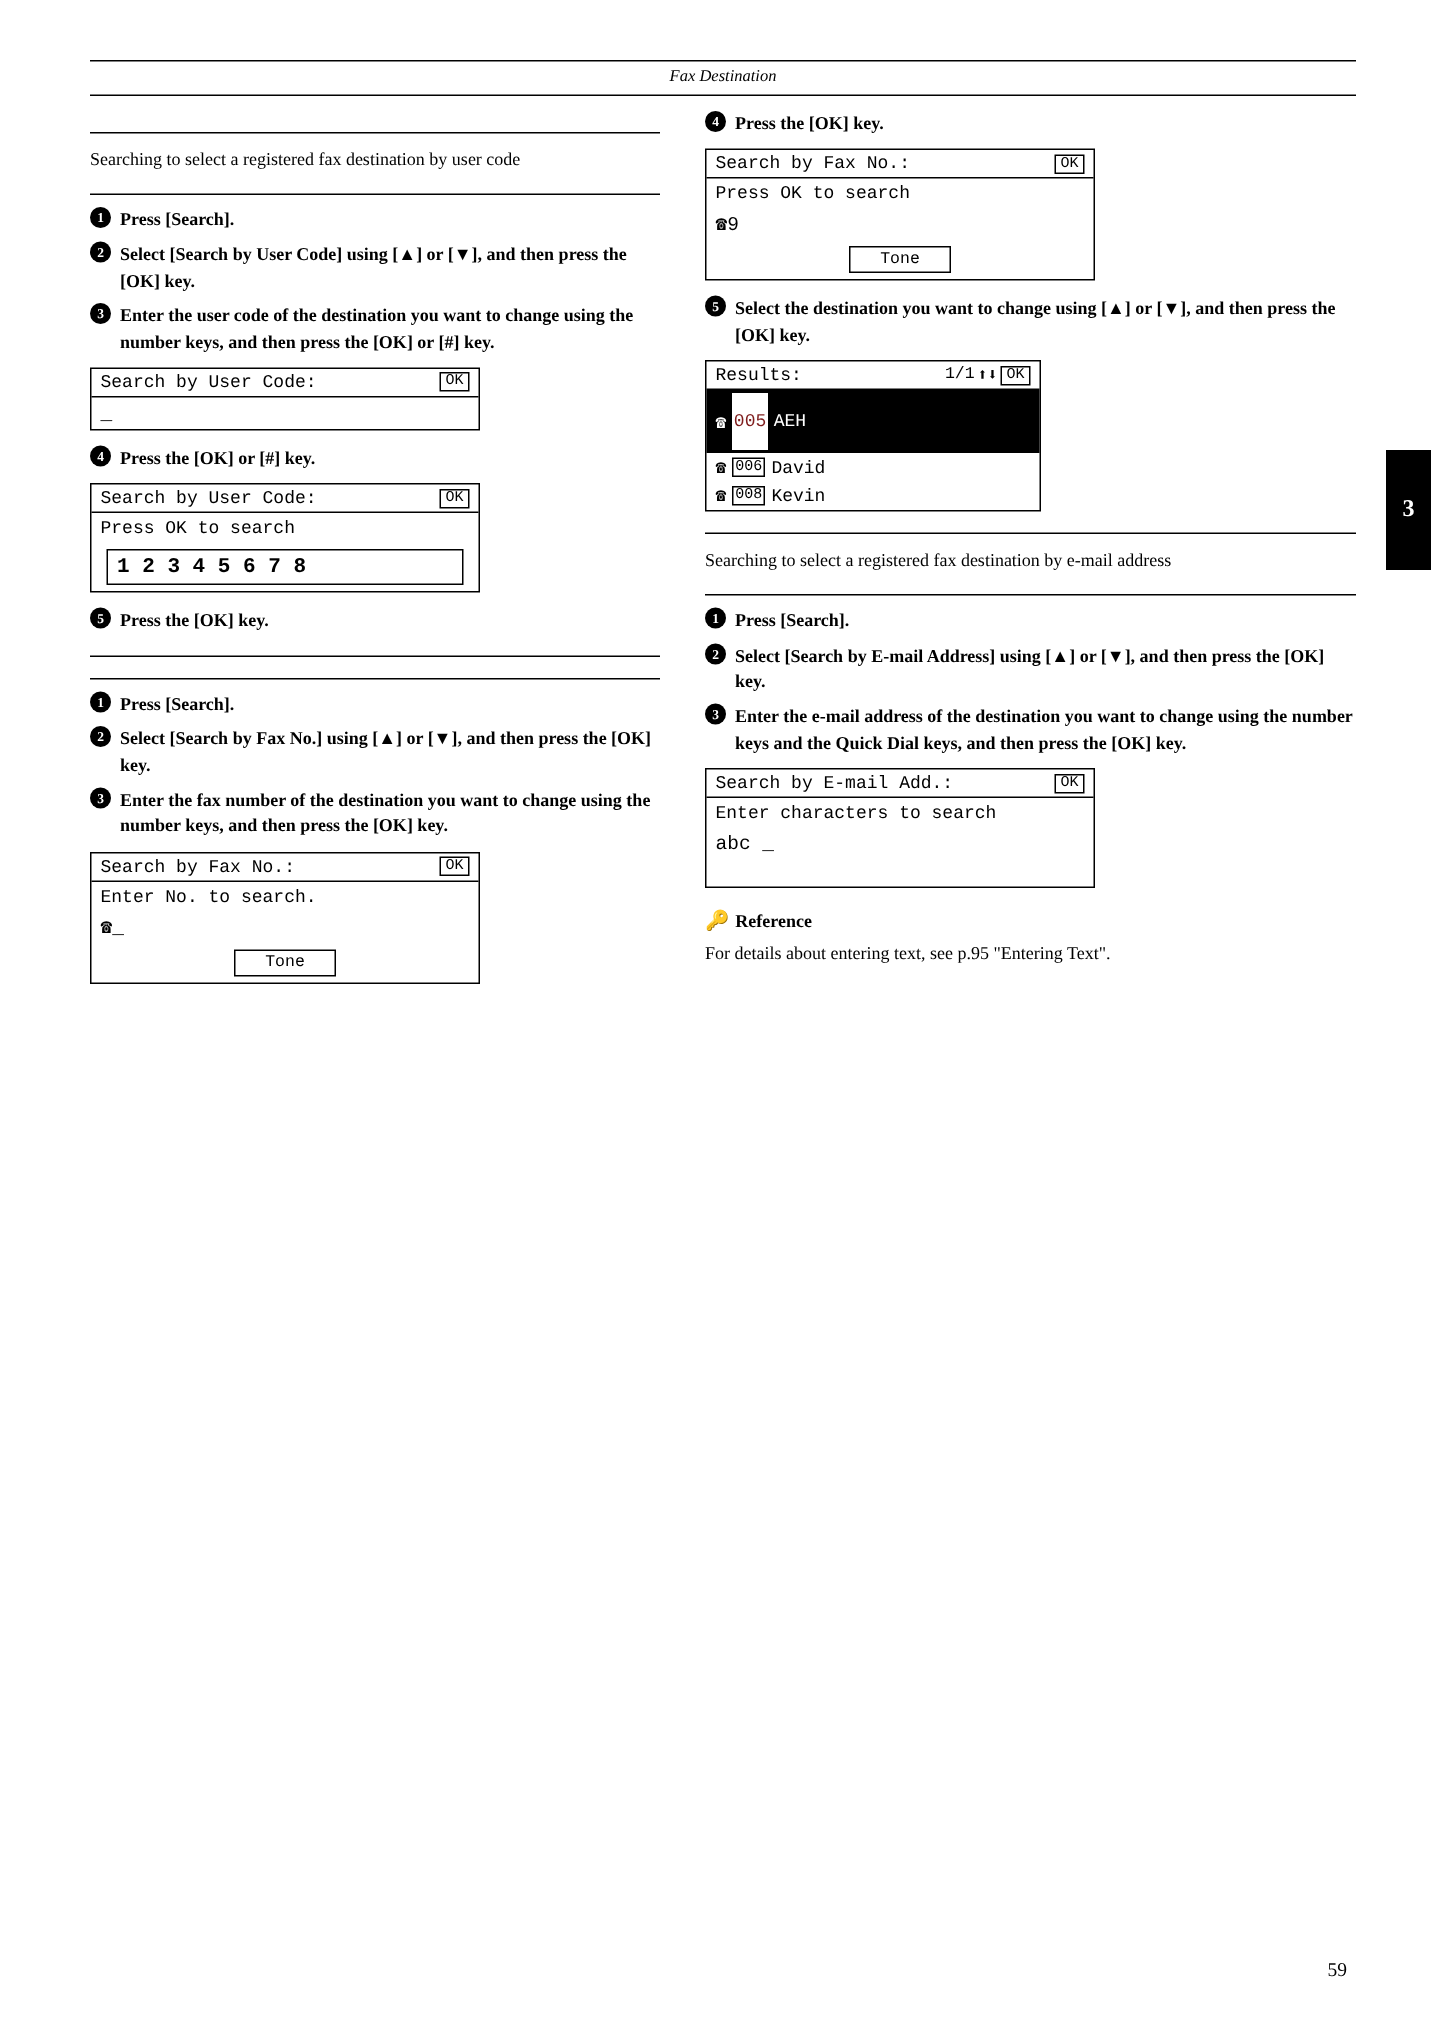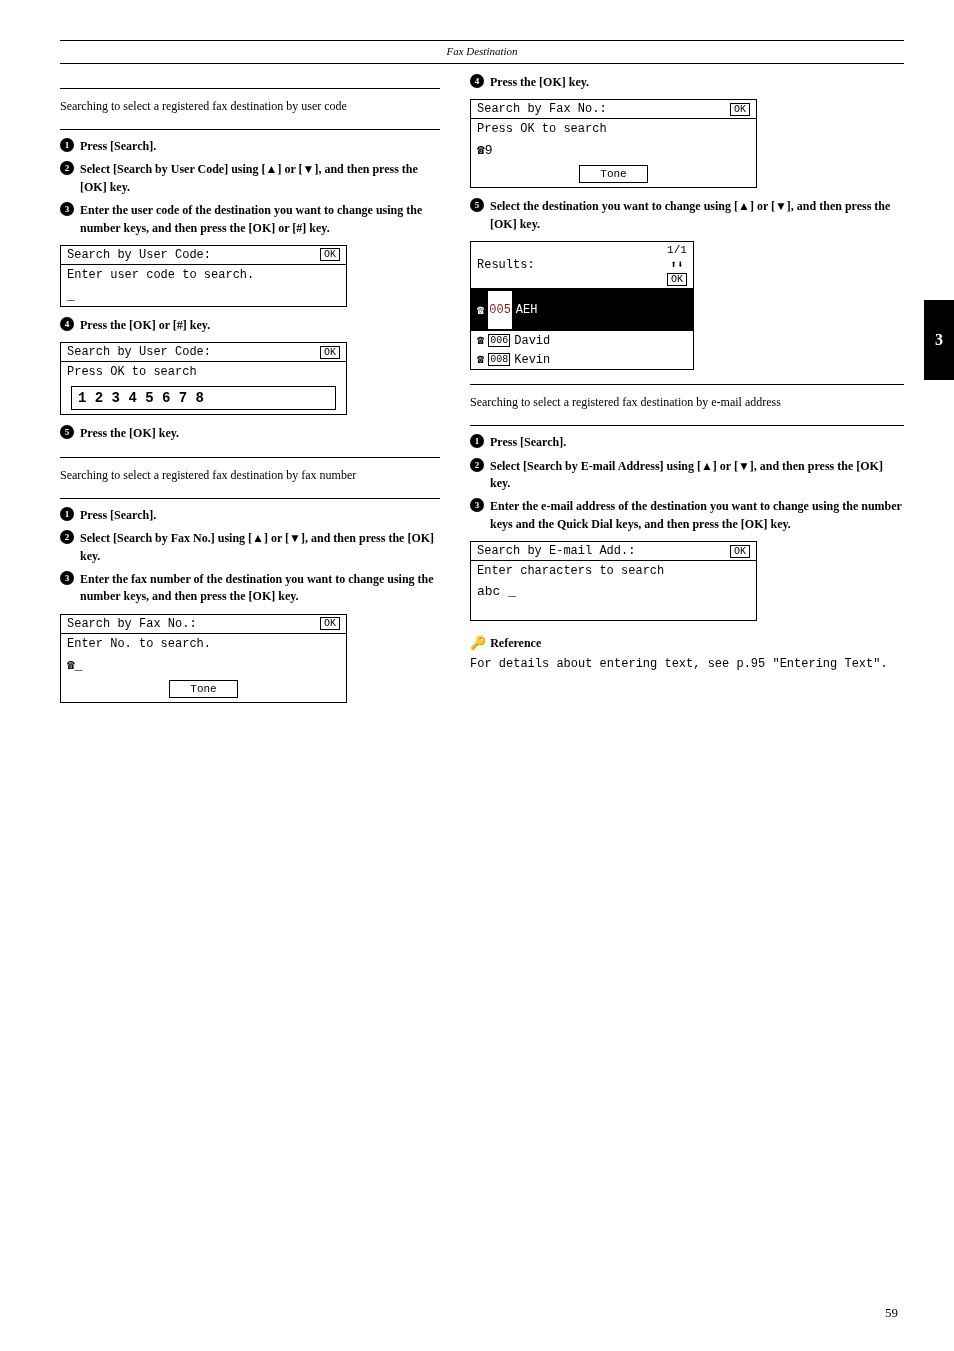--- a/index.html
+++ b/index.html
@@ -97,21 +97,21 @@
       line-height: 1.45;
     }
 
     
     .lcd-screen {
       border: 1px solid #000;
       margin: 8px 0 10px 0;
       font-family: 'Courier New', Courier, monospace;
       font-size: 12px;
       background: #fff;
-      width: 287px;
+      width: 260px;
     }
 
     .lcd-row {
       display: flex;
       align-items: center;
       padding: 2px 6px;
       border-bottom: none;
       min-height: 20px;
       text-align: center;
     }
@@ -166,21 +166,20 @@
       align-items: center;
       padding: 2px 6px;
       border-bottom: 1px solid #000;
     }
 
     .lcd-results-nav {
       display: flex;
       align-items: center;
       gap: 2px;
       font-size: 11px;
-      flex-direction: column;
     }
 
     .lcd-results-row {
       padding: 2px 6px;
       display: flex;
       align-items: center;
       gap: 4px;
     }
 
     .selected-item {
@@ -222,21 +221,21 @@
       align-items: center;
       gap: 4px;
       font-weight: bold;
       font-size: 12px;
       margin-bottom: 4px;
     }
 
     .reference-text {
       font-size: 12px;
       line-height: 1.5;
-      font-family: Liberation Mono, monospace;
+      font-family: Liberation Serif, serif;
     }
 
     b { font-weight: bold; }
   </style>
 </head>
 <body>
 
 <div class="page">
 
   <div class="top-rule"></div>
@@ -270,23 +269,20 @@
       <div class="step">
         <span class="step-num-circle">3</span>
         <span class="step-text"><b>Enter the user code of the destination you want to change using the number keys, and then press the [OK] or [#] key.</b></span>
       </div>
 
       <div class="lcd-screen">
         <div class="lcd-title-row">
           <span>Search by User Code:</span>
           <span class="lcd-ok-badge">OK</span>
         </div>
-        <div class="lcd-row">
-          <span>Enter user code to search.</span>
-        </div>
         <div class="lcd-input-row">
           <span>_</span>
         </div>
       </div>
 
       <div class="step">
         <span class="step-num-circle">4</span>
         <span class="step-text"><b>Press the [OK] or [#] key.</b></span>
       </div>
 
@@ -302,21 +298,20 @@
           <span>1 2 3 4 5 6 7 8</span>
         </div>
       </div>
 
       <div class="step">
         <span class="step-num-circle">5</span>
         <span class="step-text"><b>Press the [OK] key.</b></span>
       </div>
 
       <div class="section-divider"></div>
-      <div class="section-heading">Searching to select a registered fax destination by fax number</div>
       <div class="section-divider"></div>
 
       <div class="step">
         <span class="step-num-circle">1</span>
         <span class="step-text"><b>Press [Search].</b></span>
       </div>
 
       <div class="step">
         <span class="step-num-circle">2</span>
         <span class="step-text"><b>Select [Search by Fax No.] using [▲] or [▼], and then press the [OK] key.</b></span>

